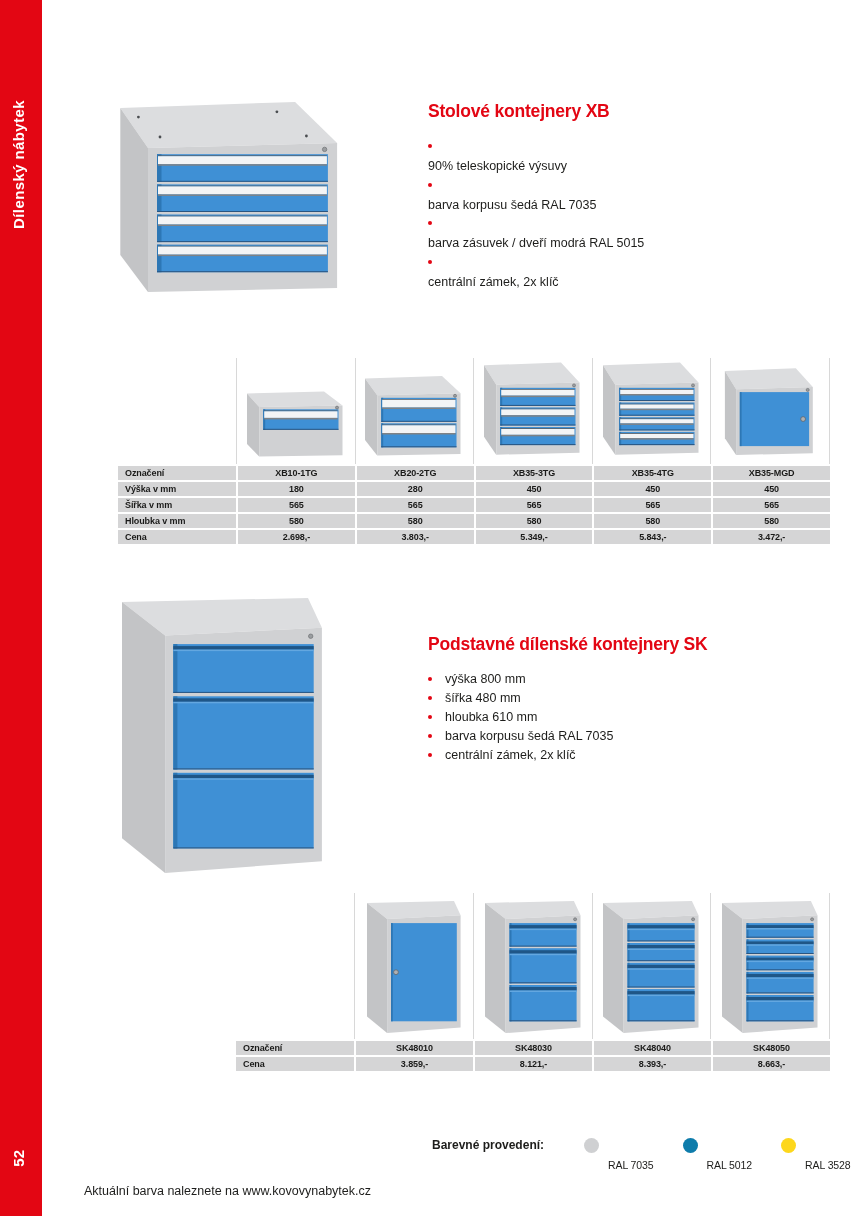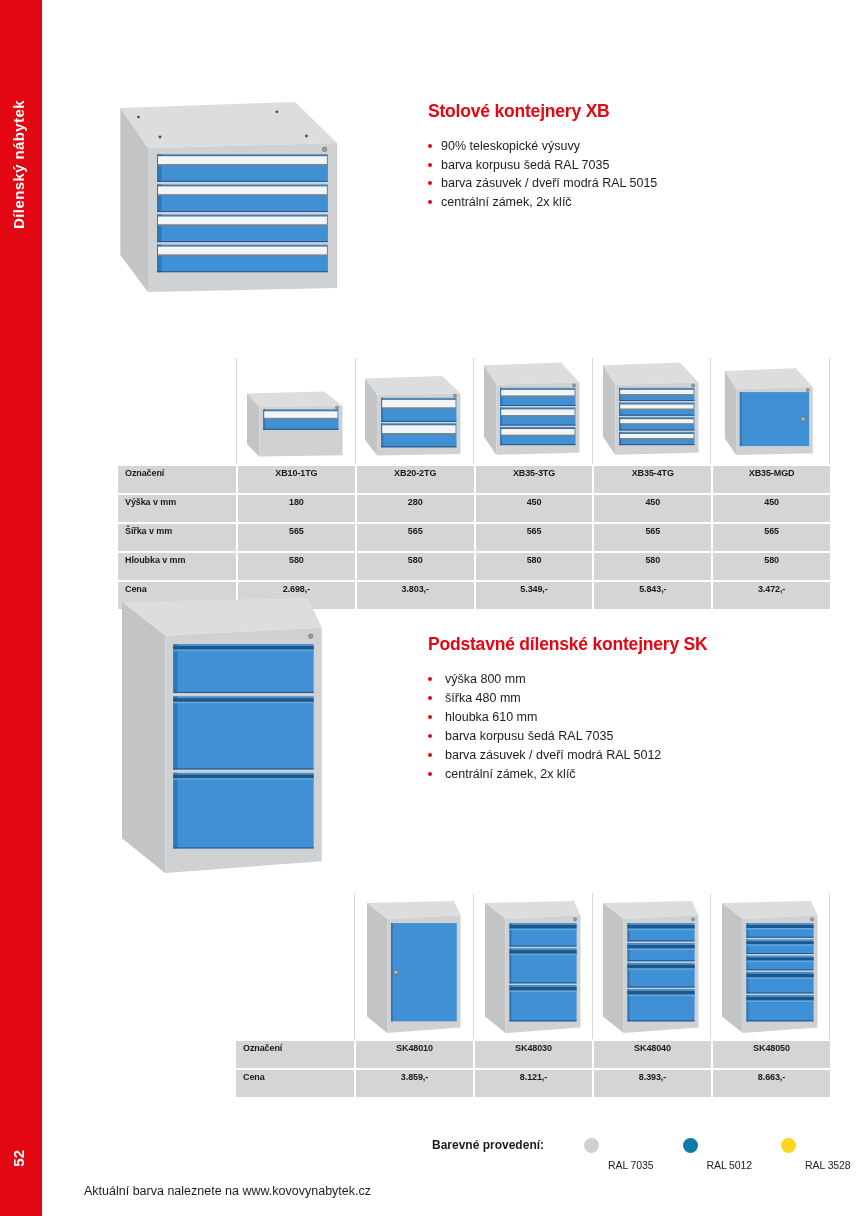--- a/index.html
+++ b/index.html
@@ -12,42 +12,42 @@
   #sidebar-title{left:10px;top:100px;font-size:15px;font-weight:600;letter-spacing:0.4px;}
   #page-number{left:10px;top:1150px;font-size:15px;font-weight:700;}
 
   
   .section-text{position:absolute;width:390px;}
   #section-text-0{left:428px;top:101px;}
   #section-text-1{left:428px;top:634px;}
   .section-title{margin:0 0 15px 0;font-size:17.5px;font-weight:700;color:#e30613;letter-spacing:-0.2px;}
   .bullets{margin:0;padding:0;list-style:none;}
   .bullets li{display:flex;gap:9px;font-size:12.5px;color:#1d1d1b;}
-  #section-text-0 .bullets li{line-height:18.5px;}
+  #section-text-0 .bullets li{line-height:18.5px;flex-direction:column;}
   #section-text-1 .bullets li{line-height:19px;gap:13px;}
   .bullet-dot{flex:none;width:4px;height:4px;border-radius:50%;background:#e30613;margin-top:7px;}
 
   
   .hero{position:absolute;}
   #hero-xb{left:118px;top:95px;width:227px;height:210px;}
   #hero-sk{left:120px;top:596px;width:205px;height:283px;}
 
   
   .thumbrow{position:absolute;display:flex;align-items:flex-end;}
   #thumbrow-0{left:236px;top:358px;width:594px;height:106px;}
   #thumbrow-1{left:354px;top:893px;width:476px;height:146px;}
   .thumbcell{flex:1;height:100%;display:flex;align-items:flex-end;justify-content:center;
              border-left:1px solid #d8d8d8;padding-bottom:3px;box-sizing:border-box;}
   .thumbcell:last-child{border-right:1px solid #d8d8d8;}
 
   
   .ptable{position:absolute;display:grid;gap:2px;}
   #ptable-0{left:118px;top:466px;width:712px;grid-template-columns:118px repeat(5,1fr);}
   #ptable-1{left:236px;top:1041px;width:594px;grid-template-columns:118px repeat(4,1fr);}
-  .cell{background:#d5d5d6;height:27px;line-height:14px;font-size:9px;font-weight:700;
+  .cell{background:#d5d5d6;height:14px;line-height:14px;font-size:9px;font-weight:700;
         color:#1a1a19;text-align:center;letter-spacing:-0.1px;overflow:hidden;}
   .cell.rowlabel{text-align:left;padding-left:7px;}
 
   
   .legend{position:absolute;left:432px;top:1137px;display:flex;align-items:center;height:16px;}
   .legend-label{font-size:12px;font-weight:700;color:#1d1d1b;margin-right:40px;}
   .swatch{display:flex;align-items:center;margin-right:29px;}
   .swatch:last-child{margin-right:0;}
   .swatch-circle{width:15px;height:15px;border-radius:50%;margin-right:9px;}
   .swatch-name{font-size:10.5px;color:#1d1d1b;letter-spacing:-0.1px;margin-top:40px;}
@@ -297,24 +297,20 @@
         <li>
           <span class="bullet-dot"></span>
           <span>hloubka 610 mm</span>
         </li>
         <li>
           <span class="bullet-dot"></span>
           <span>barva korpusu šedá RAL 7035</span>
         </li>
         <li>
           <span class="bullet-dot"></span>
-          <span>barva zásuvek / dveří modrá RAL 5012</span>
-        </li>
-        <li>
-          <span class="bullet-dot"></span>
           <span>centrální zámek, 2x klíč</span>
         </li>
       </ul>
   </div>
 
   <div class="thumbrow" id="thumbrow-1">
       <div class="thumbcell">
         <svg width="96" height="136" viewBox="0 0 96 136" xmlns="http://www.w3.org/2000/svg">
           <polygon points="1.0,2.9 88.0,1.0 94.6,15.2 21.1,19.0" fill="#dcdddf"></polygon>
           <polygon points="1.0,2.9 21.1,19.0 21.1,133.1 1.0,116.4" fill="#c3c4c6"></polygon>

